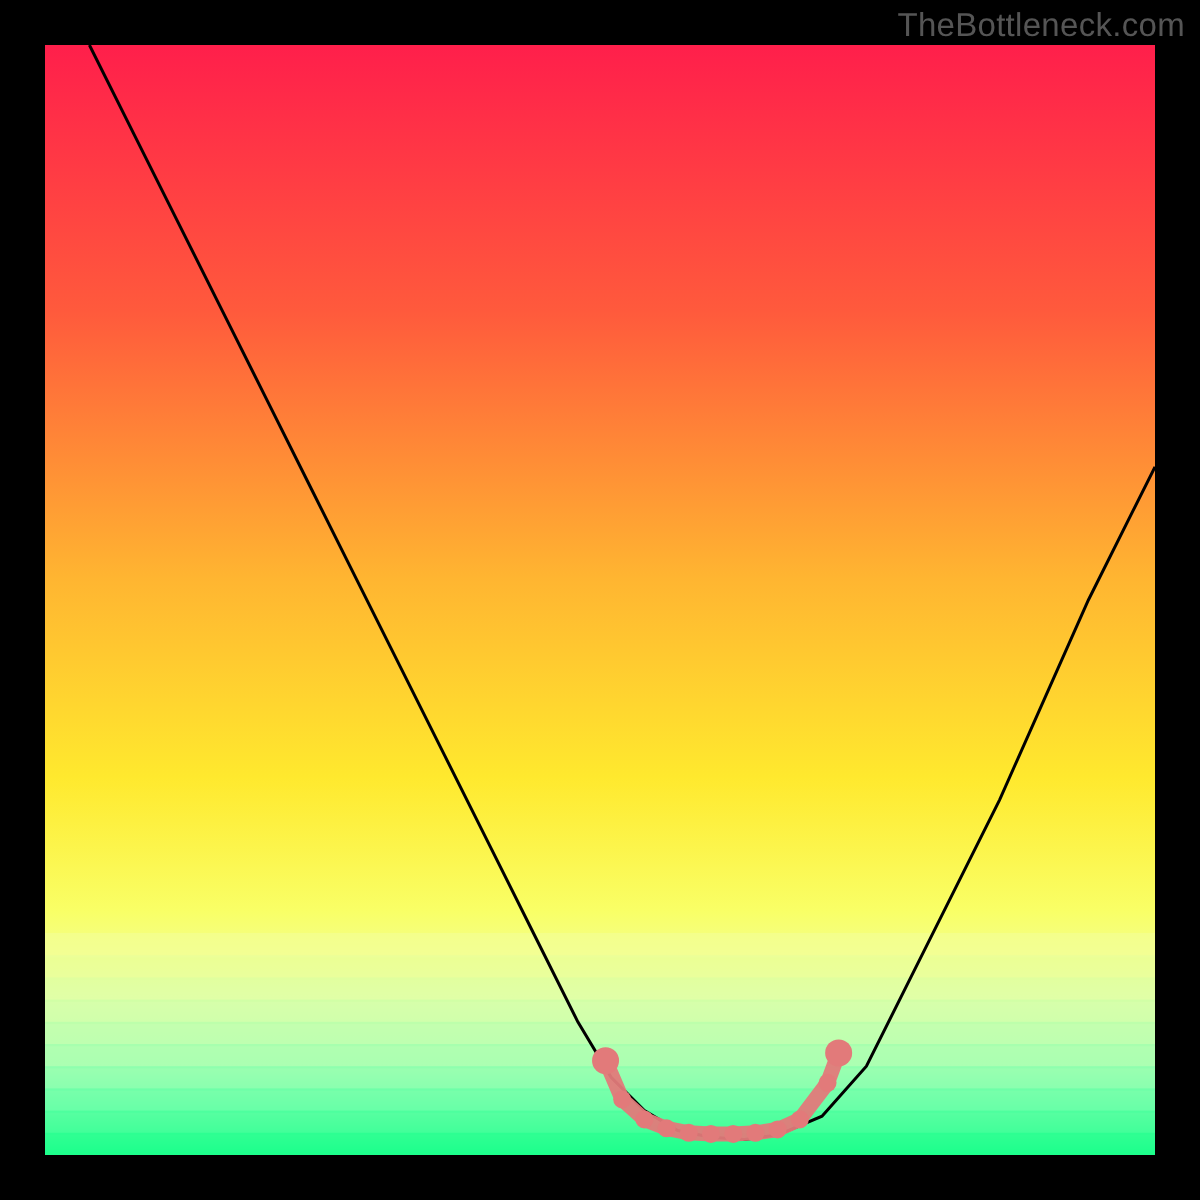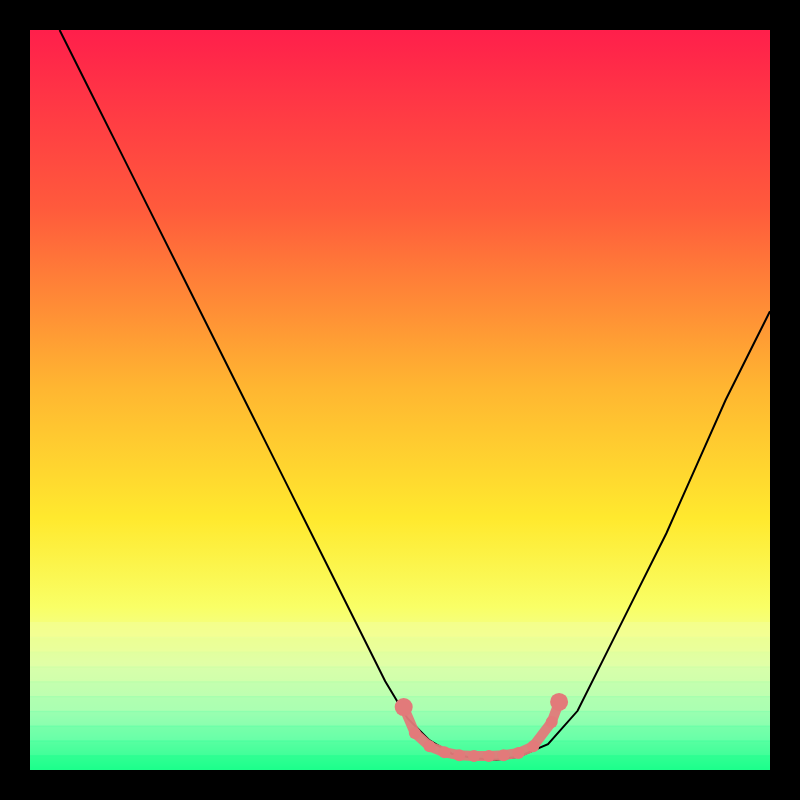--- a/index.html
+++ b/index.html
@@ -34,20 +34,21 @@
     font-weight: 500;
     letter-spacing: 0.2px;
     user-select: none;
   }
   svg { display: block; }
 </style>
 </head>
 <body>
 
 <div class="frame">
+  <div class="watermark">TheBottleneck.com</div>
 
   <div class="plot">
     <svg id="chart-svg" width="740" height="740" viewBox="0 0 740 740">
       <defs>
         <linearGradient id="bg-grad" x1="0" y1="0" x2="0" y2="1">
             <stop offset="0%" stop-color="#ff1f4b"></stop>
             <stop offset="24%" stop-color="#ff5a3c"></stop>
             <stop offset="48%" stop-color="#ffb531"></stop>
             <stop offset="66%" stop-color="#ffe92e"></stop>
             <stop offset="78%" stop-color="#f9ff66"></stop>

